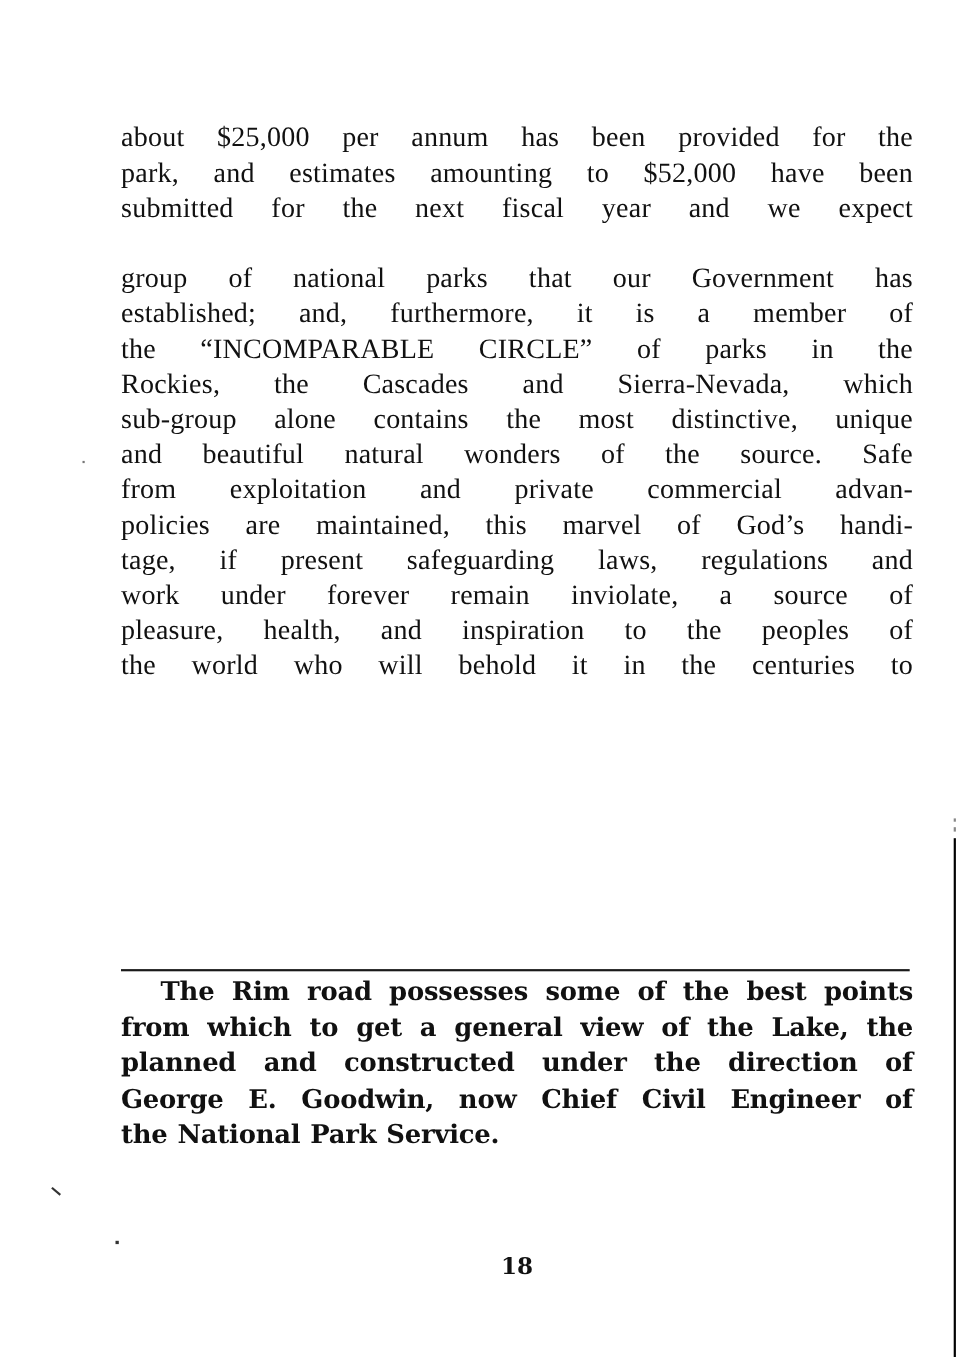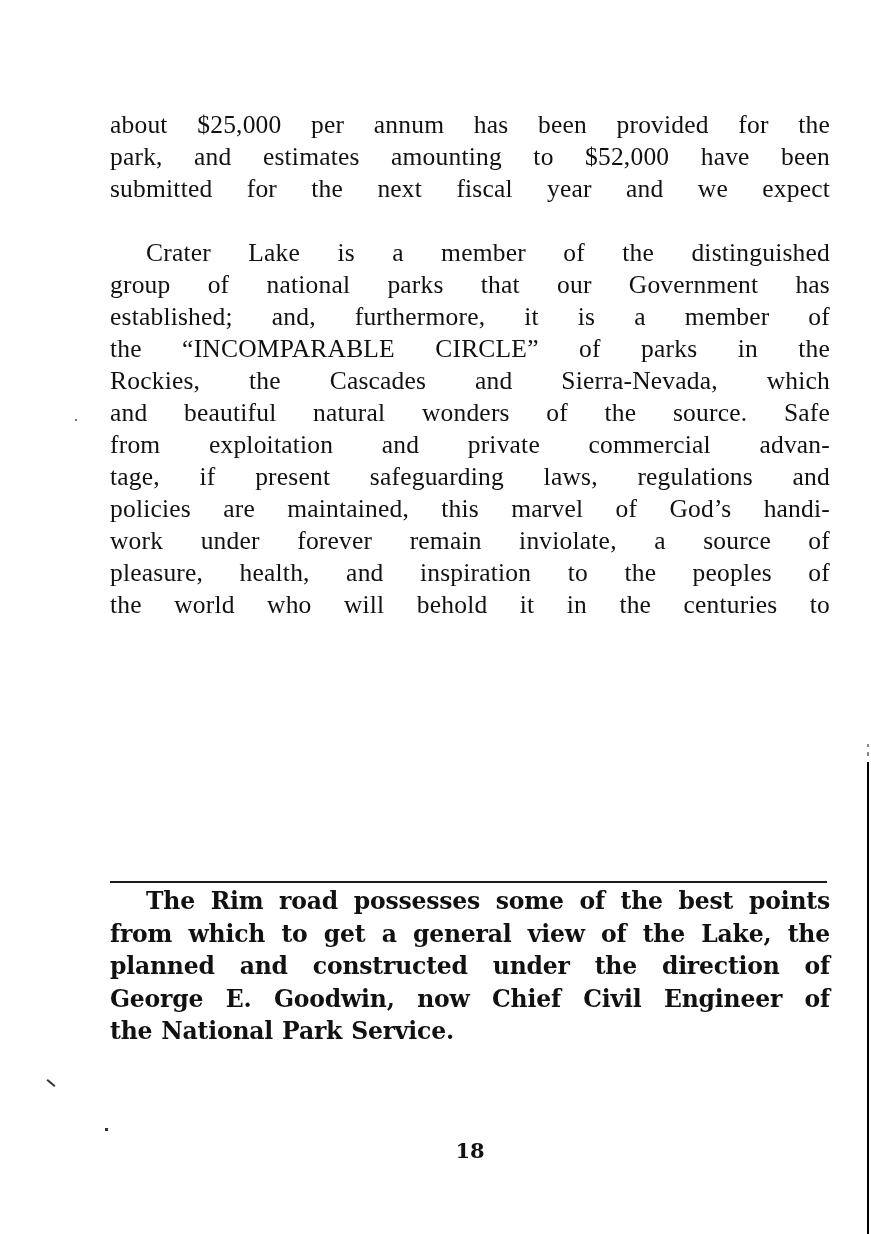--- a/index.html
+++ b/index.html
@@ -108,29 +108,29 @@
 
 <div class="page">
 
   <div class="para top-text" id="para1">
     <span class="line">about $25,000 per annum has been provided for the</span>
     <span class="line">park, and estimates amounting to $52,000 have been</span>
     <span class="line">submitted for the next fiscal year and we expect</span>
   </div>
 
   <div class="para top-text" id="para2">
-    <span class="line indent">Crater Lake is a member of the distinguished</span>
     <span class="line">group of national parks that our Government has</span>
     <span class="line">established; and, furthermore, it is a member of</span>
     <span class="line">the “INCOMPARABLE CIRCLE” of parks in the</span>
     <span class="line">Rockies, the Cascades and Sierra-Nevada, which</span>
+    <span class="line">sub-group alone contains the most distinctive, unique</span>
     <span class="line">and beautiful natural wonders of the source. Safe</span>
     <span class="line">from exploitation and private commercial advan-</span>
+    <span class="line">policies are maintained, this marvel of God’s handi-</span>
     <span class="line">tage, if present safeguarding laws, regulations and</span>
-    <span class="line">policies are maintained, this marvel of God’s handi-</span>
     <span class="line">work under forever remain inviolate, a source of</span>
     <span class="line">pleasure, health, and inspiration to the peoples of</span>
     <span class="line">the world who will behold it in the centuries to</span>
   </div>
 
   <div class="rule"></div>
 
   <div class="para" id="para3">
     <span class="line indent">The Rim road possesses some of the best points</span>
     <span class="line">from which to get a general view of the Lake, the</span>

